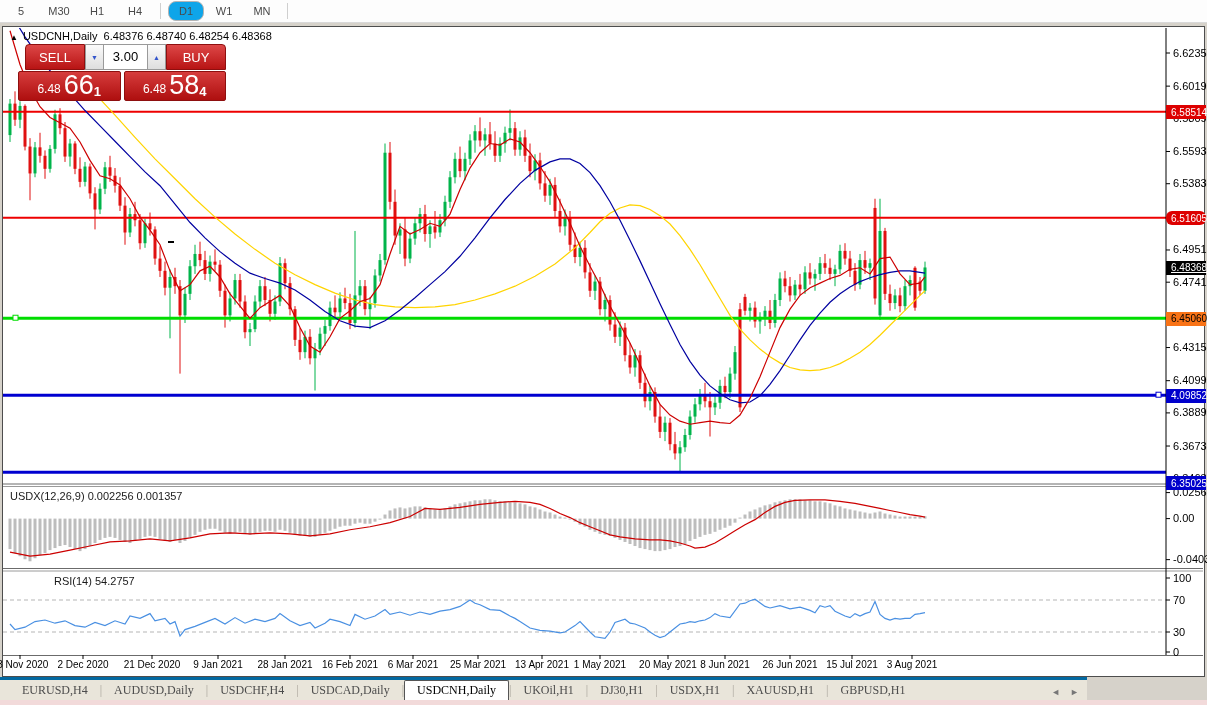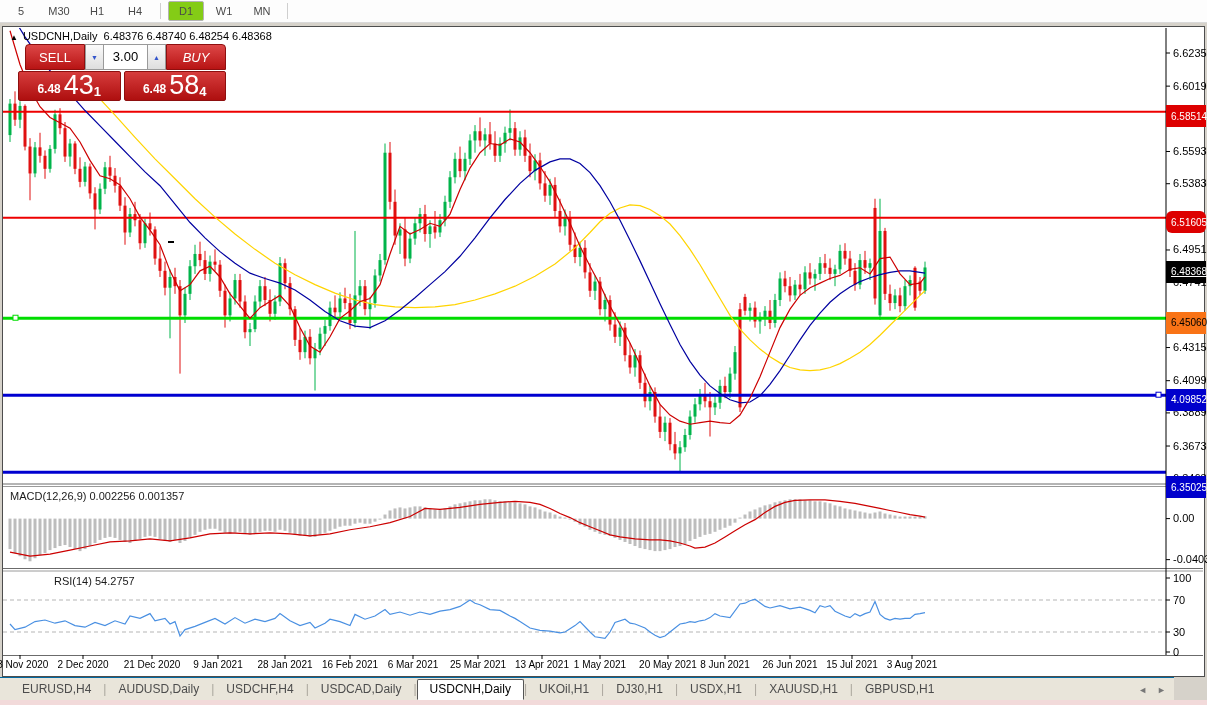--- a/index.html
+++ b/index.html
@@ -3,52 +3,52 @@
 <meta charset="utf-8">
 <style>
   html,body{margin:0;padding:0;}
   body{width:1207px;height:705px;position:relative;overflow:hidden;
        background:#d6d2ca;font-family:"Liberation Sans",sans-serif;}
   
   .toolbar{position:absolute;left:0;top:0;width:1207px;height:22px;background:#fdfdfd;
            border-bottom:1px solid #d9d9d9;display:flex;align-items:center;padding-left:2px;z-index:5;}
   .tf-btn{min-width:24px;height:18px;display:flex;align-items:center;justify-content:center;
           font-size:11px;color:#4a4a4a;padding:0 5px;margin:0 1px;border:1px solid transparent;cursor:default;}
-  .tf-btn.active{background:#84cc16;border:1px solid #b4b4b4;border-radius:2px;}
+  .tf-btn.active{background:#0ea5e9;border:1px solid #b4b4b4;border-radius:8px;}
   .tf-sep{width:1px;height:16px;background:#cfcfcf;margin:0 6px;}
   
   .chart-window{position:absolute;left:2px;top:26px;width:1203px;height:651px;background:#fff;
                 border:1px solid #4d4d4d;box-sizing:border-box;z-index:1;}
   #chart-svg{position:absolute;left:0;top:0;z-index:2;}
   .symbol-line{position:absolute;left:10px;top:30px;font-size:11px;color:#000;z-index:5;white-space:nowrap;}
   .symbol-line .mk{font-size:8px;margin-right:5px;}
   .pane-label{position:absolute;font-size:11px;color:#1a1a1a;z-index:5;white-space:nowrap;}
   
   .trade-panel{position:absolute;left:18px;top:44px;width:208px;z-index:6;}
   .tp-row1{display:flex;height:26px;}
   .sell-btn,.buy-btn{width:60px;background:linear-gradient(#dd4747,#b81414);color:#fff;font-size:13px;
           display:flex;align-items:center;justify-content:center;border:1px solid #8e0f0f;box-sizing:border-box;}
   .sell-btn{border-radius:4px 0 0 0;margin-left:7px;}
-  .buy-btn{border-radius:0 4px 0 0;font-style:italic;}
+  .buy-btn{border-radius:0 4px 0 0;}
   .spin-btn{width:19px;background:linear-gradient(#fbfbfb,#dedede);border:1px solid #9a9a9a;color:#3355cc;
           font-size:7px;display:flex;align-items:center;justify-content:center;box-sizing:border-box;}
   .vol-field{flex:1;background:#fff;border-top:1px solid #9a9a9a;border-bottom:1px solid #9a9a9a;
           font-size:13px;text-align:center;padding:0 5px;line-height:24px;color:#000;}
   .tp-row2{display:flex;height:30px;margin-top:1px;gap:3px;}
   .price-box{flex:1;background:linear-gradient(#d63c3c,#ae0f0f);border:1px solid #8e0f0f;color:#fff;
           display:flex;align-items:flex-end;justify-content:center;padding-bottom:1px;border-radius:2px;}
-  .pb-small{font-size:12px;font-weight:700;margin-right:3px;line-height:19px;}
+  .pb-small{font-size:12px;font-weight:400;margin-right:3px;line-height:19px;}
   .pb-big{font-size:27px;line-height:27px;}
   .pb-sup{font-size:13px;font-weight:700;line-height:14px;}
   
-  .axis-badge{position:absolute;left:1166px;width:40px;height:22px;font-size:10px;display:flex;
+  .axis-badge{position:absolute;left:1166px;width:40px;height:14px;font-size:10px;display:flex;
           align-items:center;padding-left:5px;z-index:6;box-sizing:border-box;}
   
-  .tabbar{position:absolute;left:0;top:677px;width:1174px;height:23px;background:#e9e5da;
-          border-top:1px solid #0369a1;display:flex;align-items:center;padding-left:10px;z-index:5;box-sizing:border-box;}
+  .tabbar{position:absolute;left:0;top:677px;width:1087px;height:23px;background:#e9e5da;
+          border-top:3px solid #0369a1;display:flex;align-items:center;padding-left:10px;z-index:5;box-sizing:border-box;font-family:Liberation Serif, serif;}
   .tab{padding:0 12px;font-size:12px;color:#4c4c4c;line-height:21px;white-space:nowrap;cursor:default;}
   .tab.active{background:#fff;border:1px solid #555;border-bottom:1px solid #fff;color:#000;
           line-height:19px;border-radius:2px 2px 0 0;margin-top:1px;}
   .tab-sep{color:#aaa69c;font-size:12px;}
   .tab-scroll{position:absolute;right:8px;top:0;height:23px;display:flex;align-items:center;gap:10px;
           color:#777;font-size:9px;}
   .bottom-strip{position:absolute;left:0;top:700px;width:1207px;height:5px;background:#f2dada;z-index:5;}
 </style>
 </head>
 <body>
@@ -736,33 +736,33 @@
   <div class="tp-row1">
     <div class="sell-btn">SELL</div>
     <div class="spin-btn">▼</div>
     <div class="vol-field">3.00</div>
     <div class="spin-btn">▲</div>
     <div class="buy-btn">BUY</div>
   </div>
   <div class="tp-row2">
     <div class="price-box">
       <span class="pb-small">6.48</span>
-      <span class="pb-big">43</span>
+      <span class="pb-big">66</span>
       <span class="pb-sup">1</span>
     </div>
     <div class="price-box">
       <span class="pb-small">6.48</span>
       <span class="pb-big">58</span>
       <span class="pb-sup">4</span>
     </div>
   </div>
 </div>
 
 <div class="pane-label" style="left:10px;top:490px;">
-  <span>MACD(12,26,9)</span>
+  <span>USDX(12,26,9)</span>
   <span>0.002256</span>
   <span>0.001357</span>
 </div>
 <div class="pane-label" style="left:10px;top:575px;margin-left:44px;">
   <span>RSI(14)</span>
   <span>54.2757</span>
 </div>
 
 <div id="badges">
     <div class="axis-badge" style="background: rgb(221, 0, 0); color: rgb(255, 255, 255); top: 105.351px;">6.58514</div>

